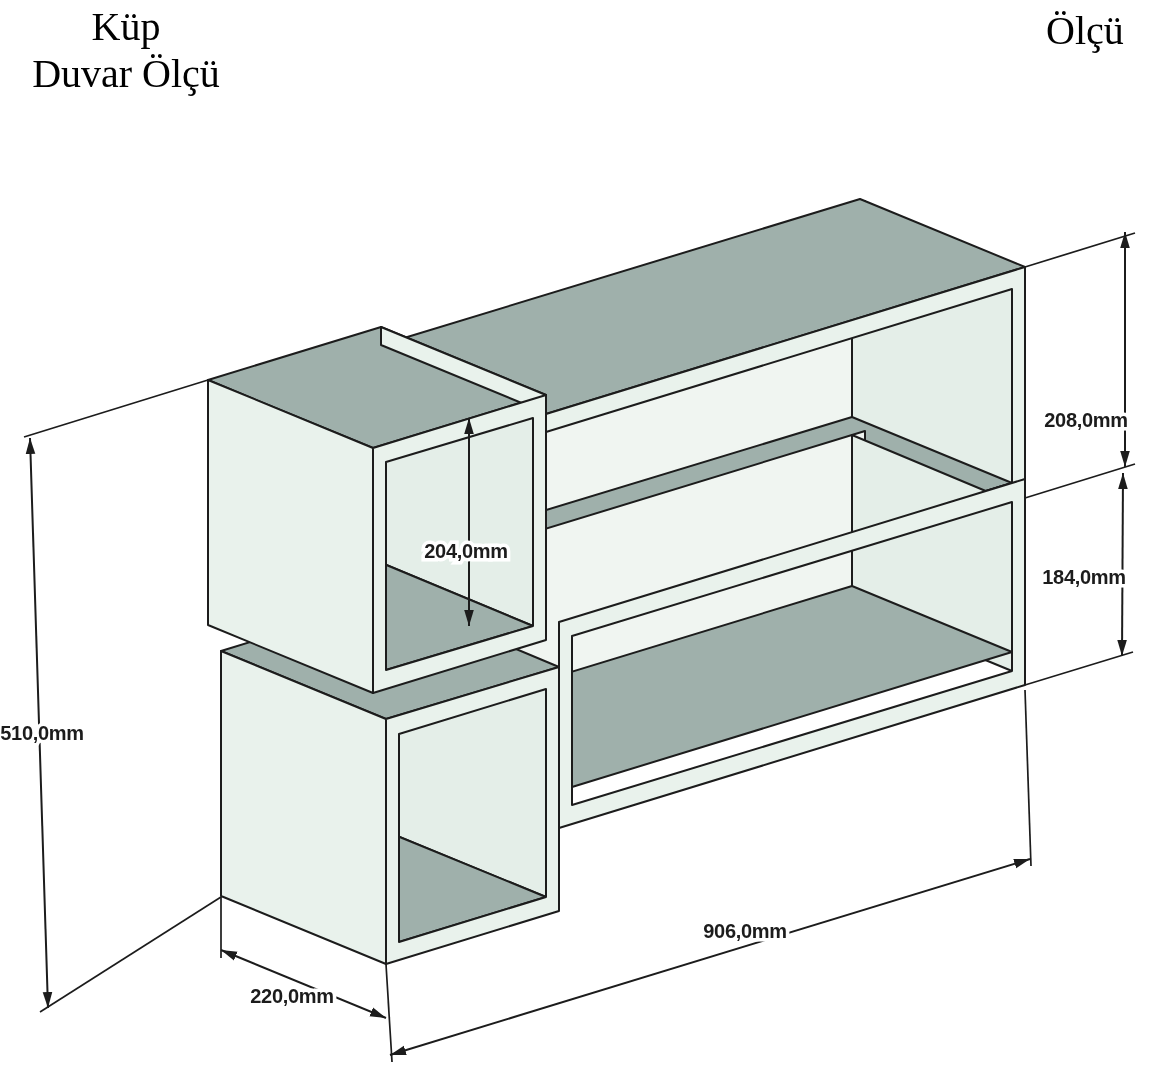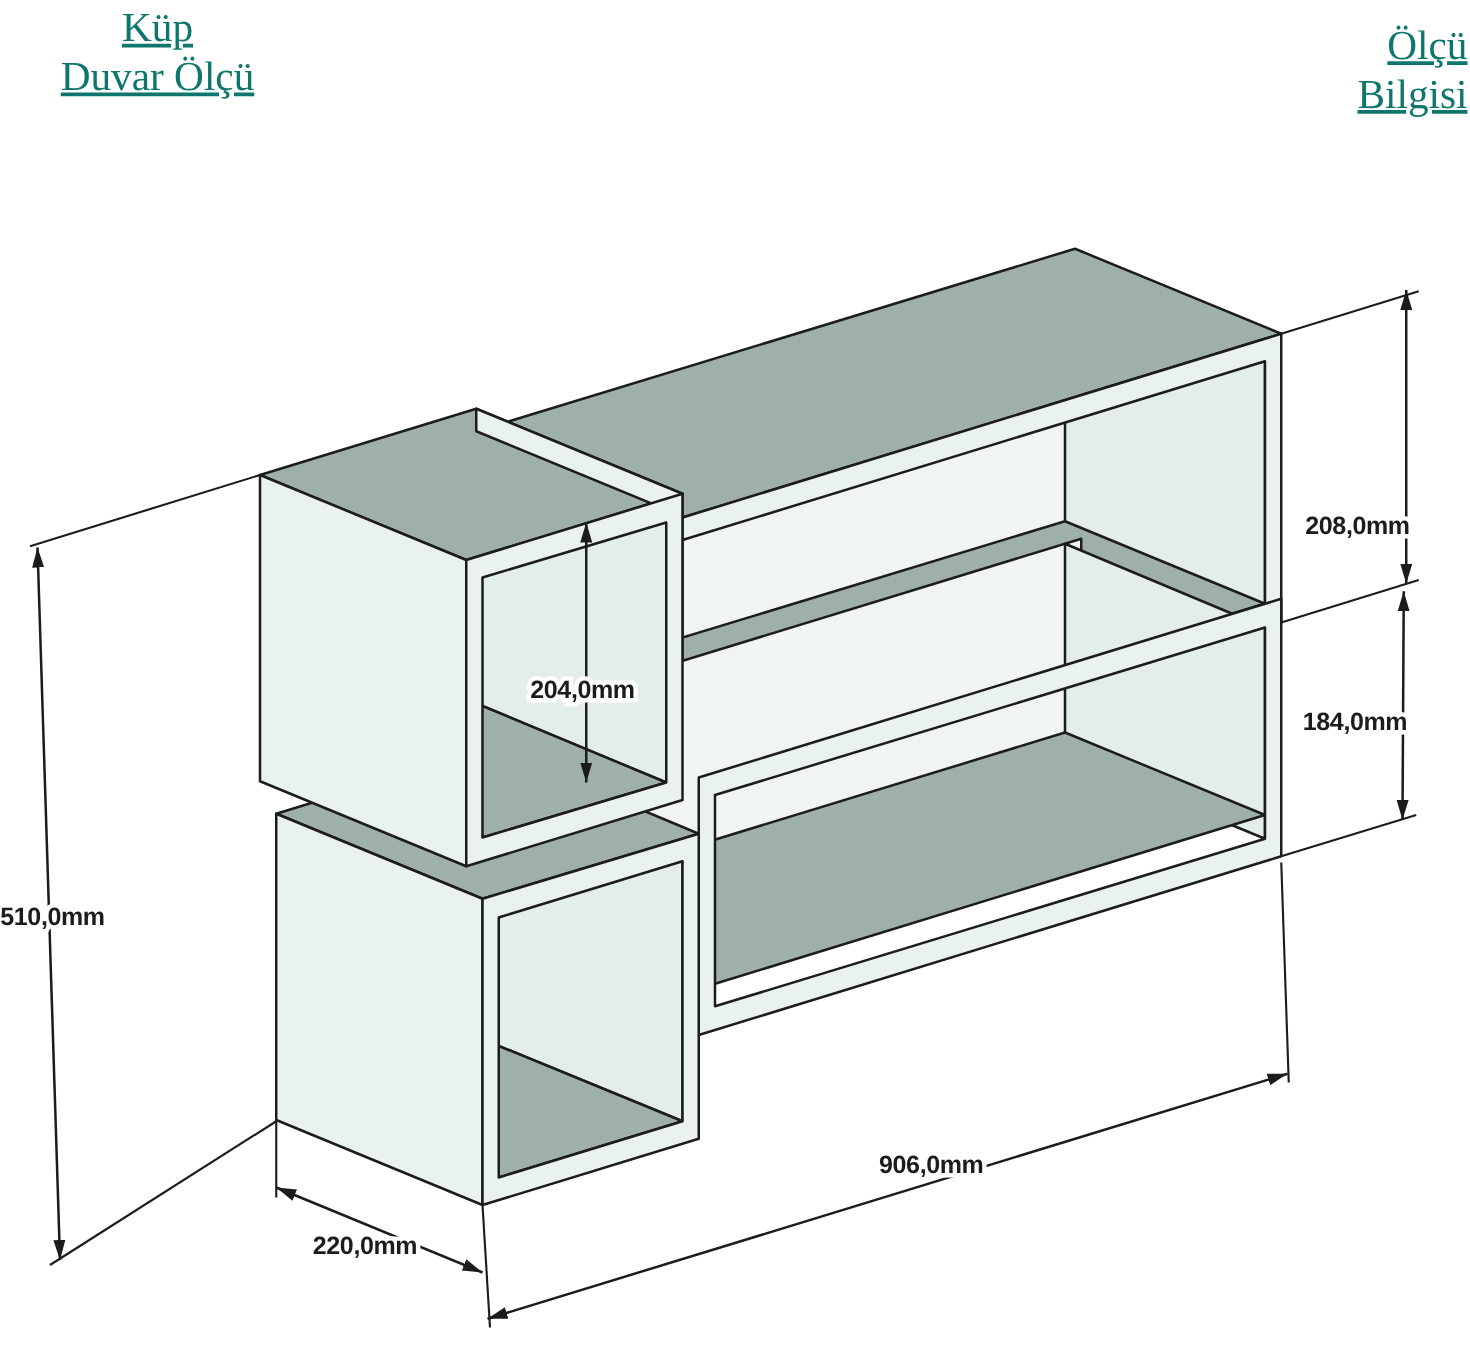--- a/index.html
+++ b/index.html
@@ -25,24 +25,24 @@
   .dim-line{stroke:var(--line);stroke-width:2;fill:none;}
   .ext-line{stroke:var(--line);stroke-width:1.7;fill:none;}
   .dim-label{
     font-family:"Liberation Sans",sans-serif;font-weight:bold;font-size:20px;
     fill:var(--line);stroke:#ffffff;stroke-width:7px;paint-order:stroke;
     text-anchor:middle;letter-spacing:-0.3px;
   }
   .arrow-head{fill:var(--line);stroke:none;}
   .title{
     position:absolute;font-family:"Liberation Serif",serif;
-    font-size:33px;line-height:1.17;color:#0f766e;text-decoration:underline;
+    font-size:40px;line-height:1.17;color:#000000;
   }
   .title-left{left:0;top:4px;width:252px;text-align:center;}
-  .title-right{right:2px;top:18px;width:178px;text-align:right;}
+  .title-right{right:2px;top:8px;width:178px;text-align:center;}
 </style>
 </head>
 <body>
 
 <div id="stage">
 
   <svg width="1176" height="1079" viewBox="0 0 1176 1079">
     <defs>
       <marker id="arrow-end" orient="auto" markerUnits="userSpaceOnUse" markerWidth="18" markerHeight="14" refX="16" refY="6">
         <path class="arrow-head" d="M0,1.2 L16,6 L0,10.8 Z"></path>
@@ -124,16 +124,15 @@
       <text class="dim-label" x="292" y="1003">220,0mm</text>
     </g>
   </svg>
 
   <div class="title title-left">
     <div>Küp</div>
     <div>Duvar Ölçü</div>
   </div>
   <div class="title title-right">
     <div>Ölçü</div>
-    <div>Bilgisi</div>
   </div>
 
 </div>
 
 </body></html>

